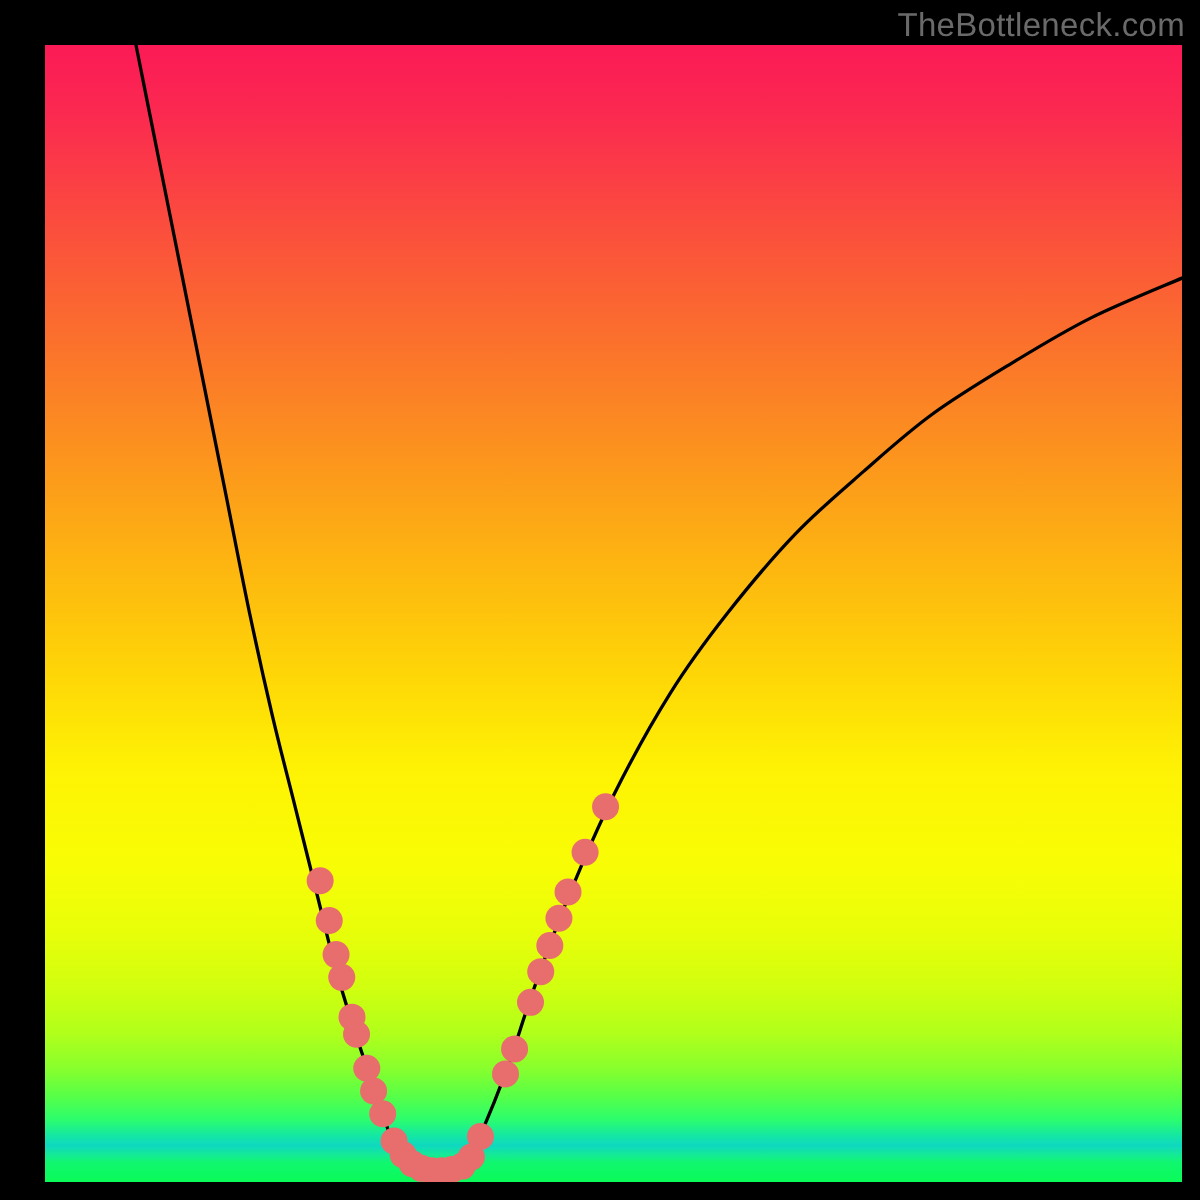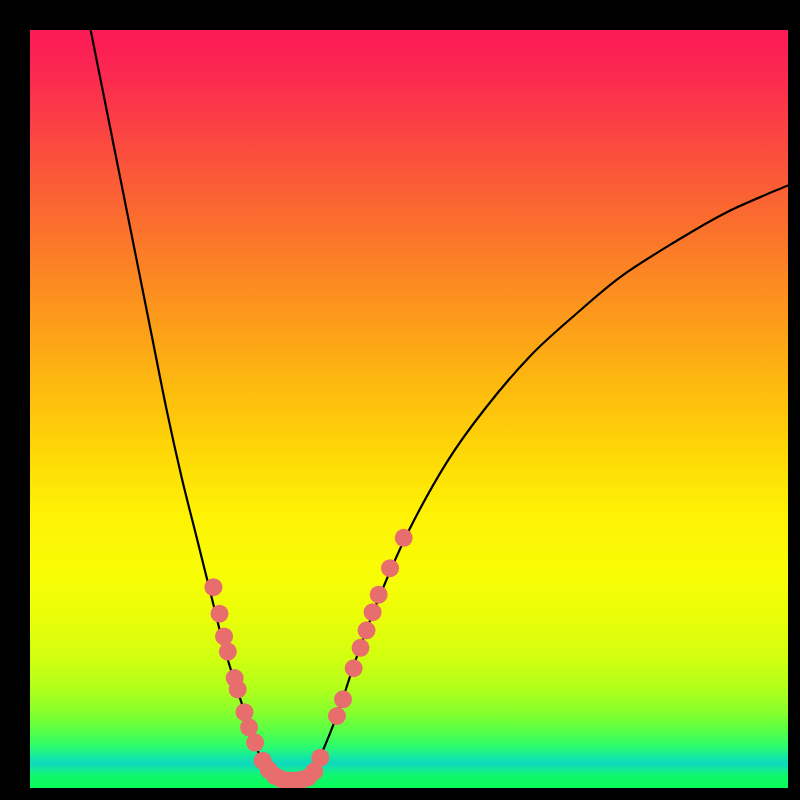--- a/index.html
+++ b/index.html
@@ -62,20 +62,21 @@
     color: #6a6a6a;
     font-size: 22px;
     letter-spacing: 0.2px;
     font-weight: 400;
   }
 </style>
 </head>
 <body>
 
 <div class="outer">
+  <div class="watermark">TheBottleneck.com</div>
 
   <div class="plot-area">
     <svg class="curves" viewBox="0 0 758 758" preserveAspectRatio="none">
       <path id="curve-path" fill="none" stroke="#000000" stroke-width="2.2" stroke-linejoin="round" stroke-linecap="round" d="M 60.64 0.00 C 63.17 12.63, 70.75 50.53, 75.80 75.80 C 80.85 101.07, 85.91 126.33, 90.96 151.60 C 96.01 176.87, 101.07 202.13, 106.12 227.40 C 111.17 252.67, 116.23 277.93, 121.28 303.20 C 126.33 328.47, 131.39 355.00, 136.44 379.00 C 141.49 403.00, 146.55 425.74, 151.60 447.22 C 156.65 468.70, 161.71 487.65, 166.76 507.86 C 171.81 528.07, 177.50 550.81, 181.92 568.50 C 186.34 586.19, 189.50 600.08, 193.29 613.98 C 197.08 627.88, 200.87 639.88, 204.66 651.88 C 208.45 663.88, 212.62 675.88, 216.03 685.99 C 219.44 696.10, 222.60 705.19, 225.13 712.52 C 227.65 719.85, 229.17 725.15, 231.19 729.95 C 233.21 734.75, 235.36 738.54, 237.25 741.32 C 239.15 744.10, 241.68 745.75, 242.56 746.63 C 243.44 747.51, 241.30 746.12, 242.56 746.63 C 243.82 747.14, 247.61 749.03, 250.14 749.66 C 252.67 750.29, 255.19 750.29, 257.72 750.42 C 260.25 750.55, 262.77 750.55, 265.30 750.42 C 267.83 750.29, 270.35 750.29, 272.88 749.66 C 275.41 749.03, 279.20 747.14, 280.46 746.63 C 281.72 746.12, 279.20 749.16, 280.46 746.63 C 281.72 744.10, 284.88 738.42, 288.04 731.47 C 291.20 724.52, 295.62 714.42, 299.41 704.94 C 303.20 695.47, 306.36 687.25, 310.78 674.62 C 315.20 661.99, 319.62 646.83, 325.94 629.14 C 332.26 611.45, 339.84 589.98, 348.68 568.50 C 357.52 547.02, 367.63 523.02, 379.00 500.28 C 390.37 477.54, 404.27 452.27, 416.90 432.06 C 429.53 411.85, 440.90 396.69, 454.80 379.00 C 468.70 361.31, 485.12 341.73, 500.28 325.94 C 515.44 310.15, 530.60 297.51, 545.76 284.25 C 560.92 270.99, 574.82 258.35, 591.24 246.35 C 607.66 234.35, 626.61 222.98, 644.30 212.24 C 661.99 201.50, 678.41 191.39, 697.36 181.92 C 716.31 172.44, 747.89 159.81, 758.00 155.39"></path>
       <g id="dots-group">
           <circle cx="183.44" cy="557.13" r="9" fill="#e86d6d"></circle>
           <circle cx="189.50" cy="583.66" r="9" fill="#e86d6d"></circle>
           <circle cx="194.05" cy="606.40" r="9" fill="#e86d6d"></circle>
           <circle cx="197.84" cy="621.56" r="9" fill="#e86d6d"></circle>
           <circle cx="204.66" cy="648.09" r="9" fill="#e86d6d"></circle>

